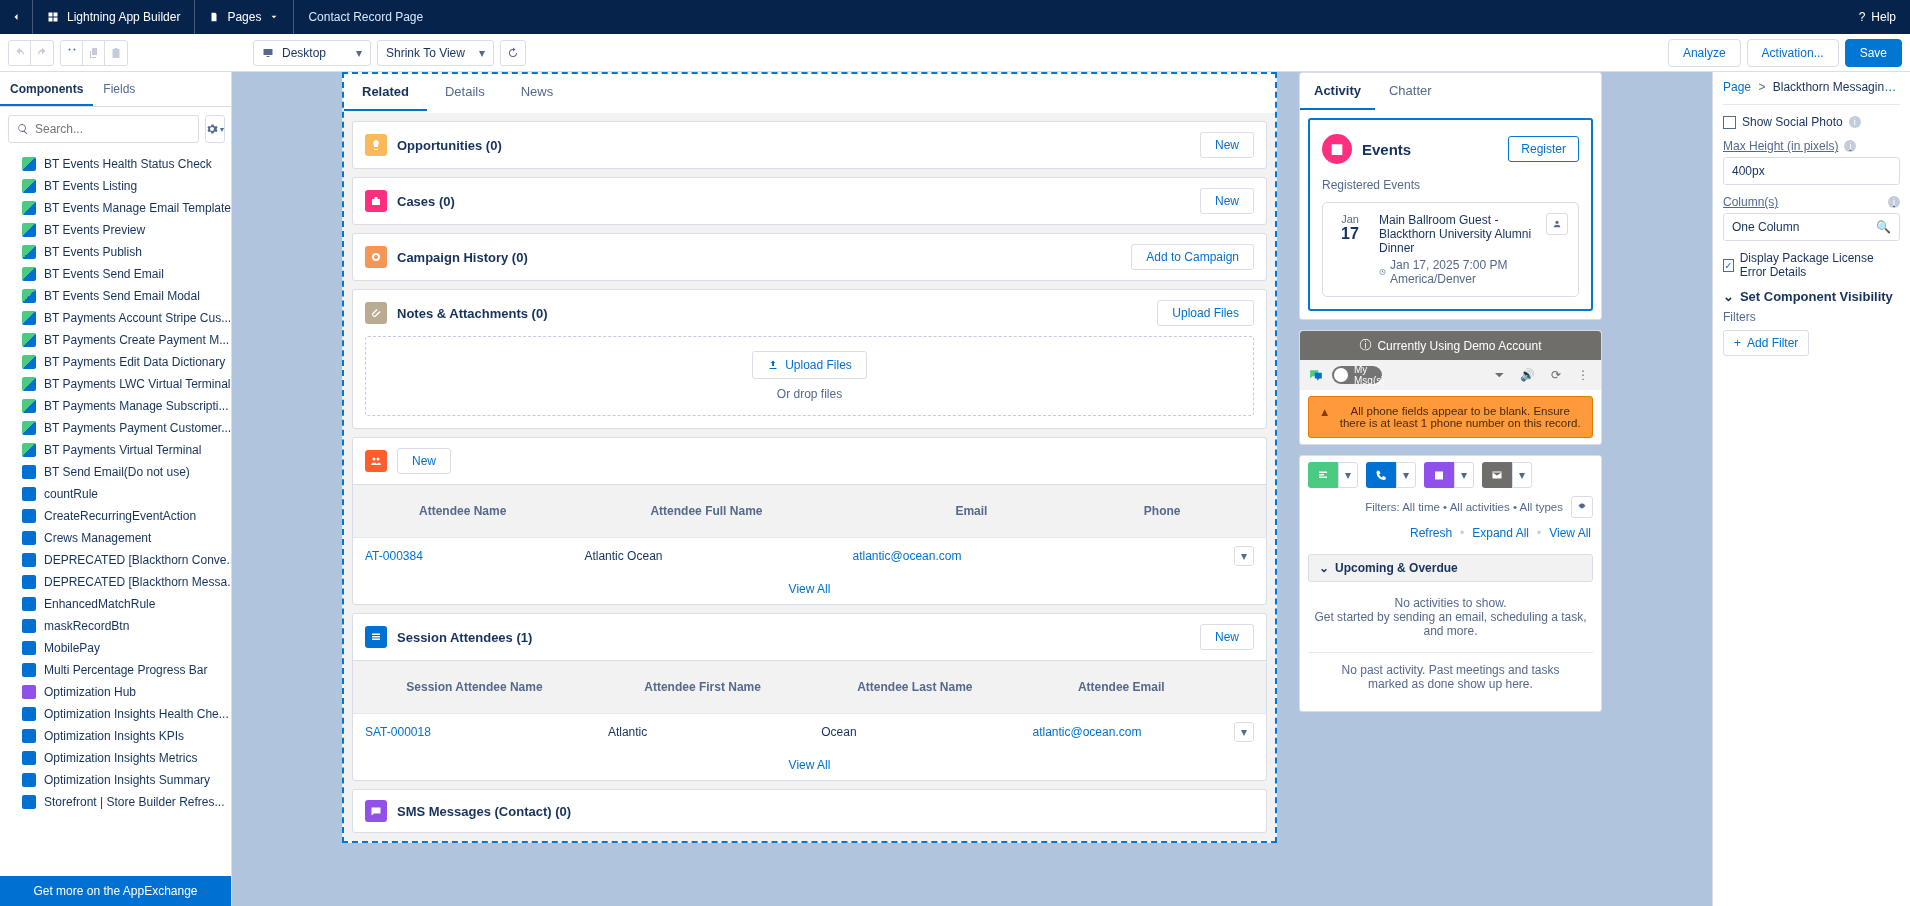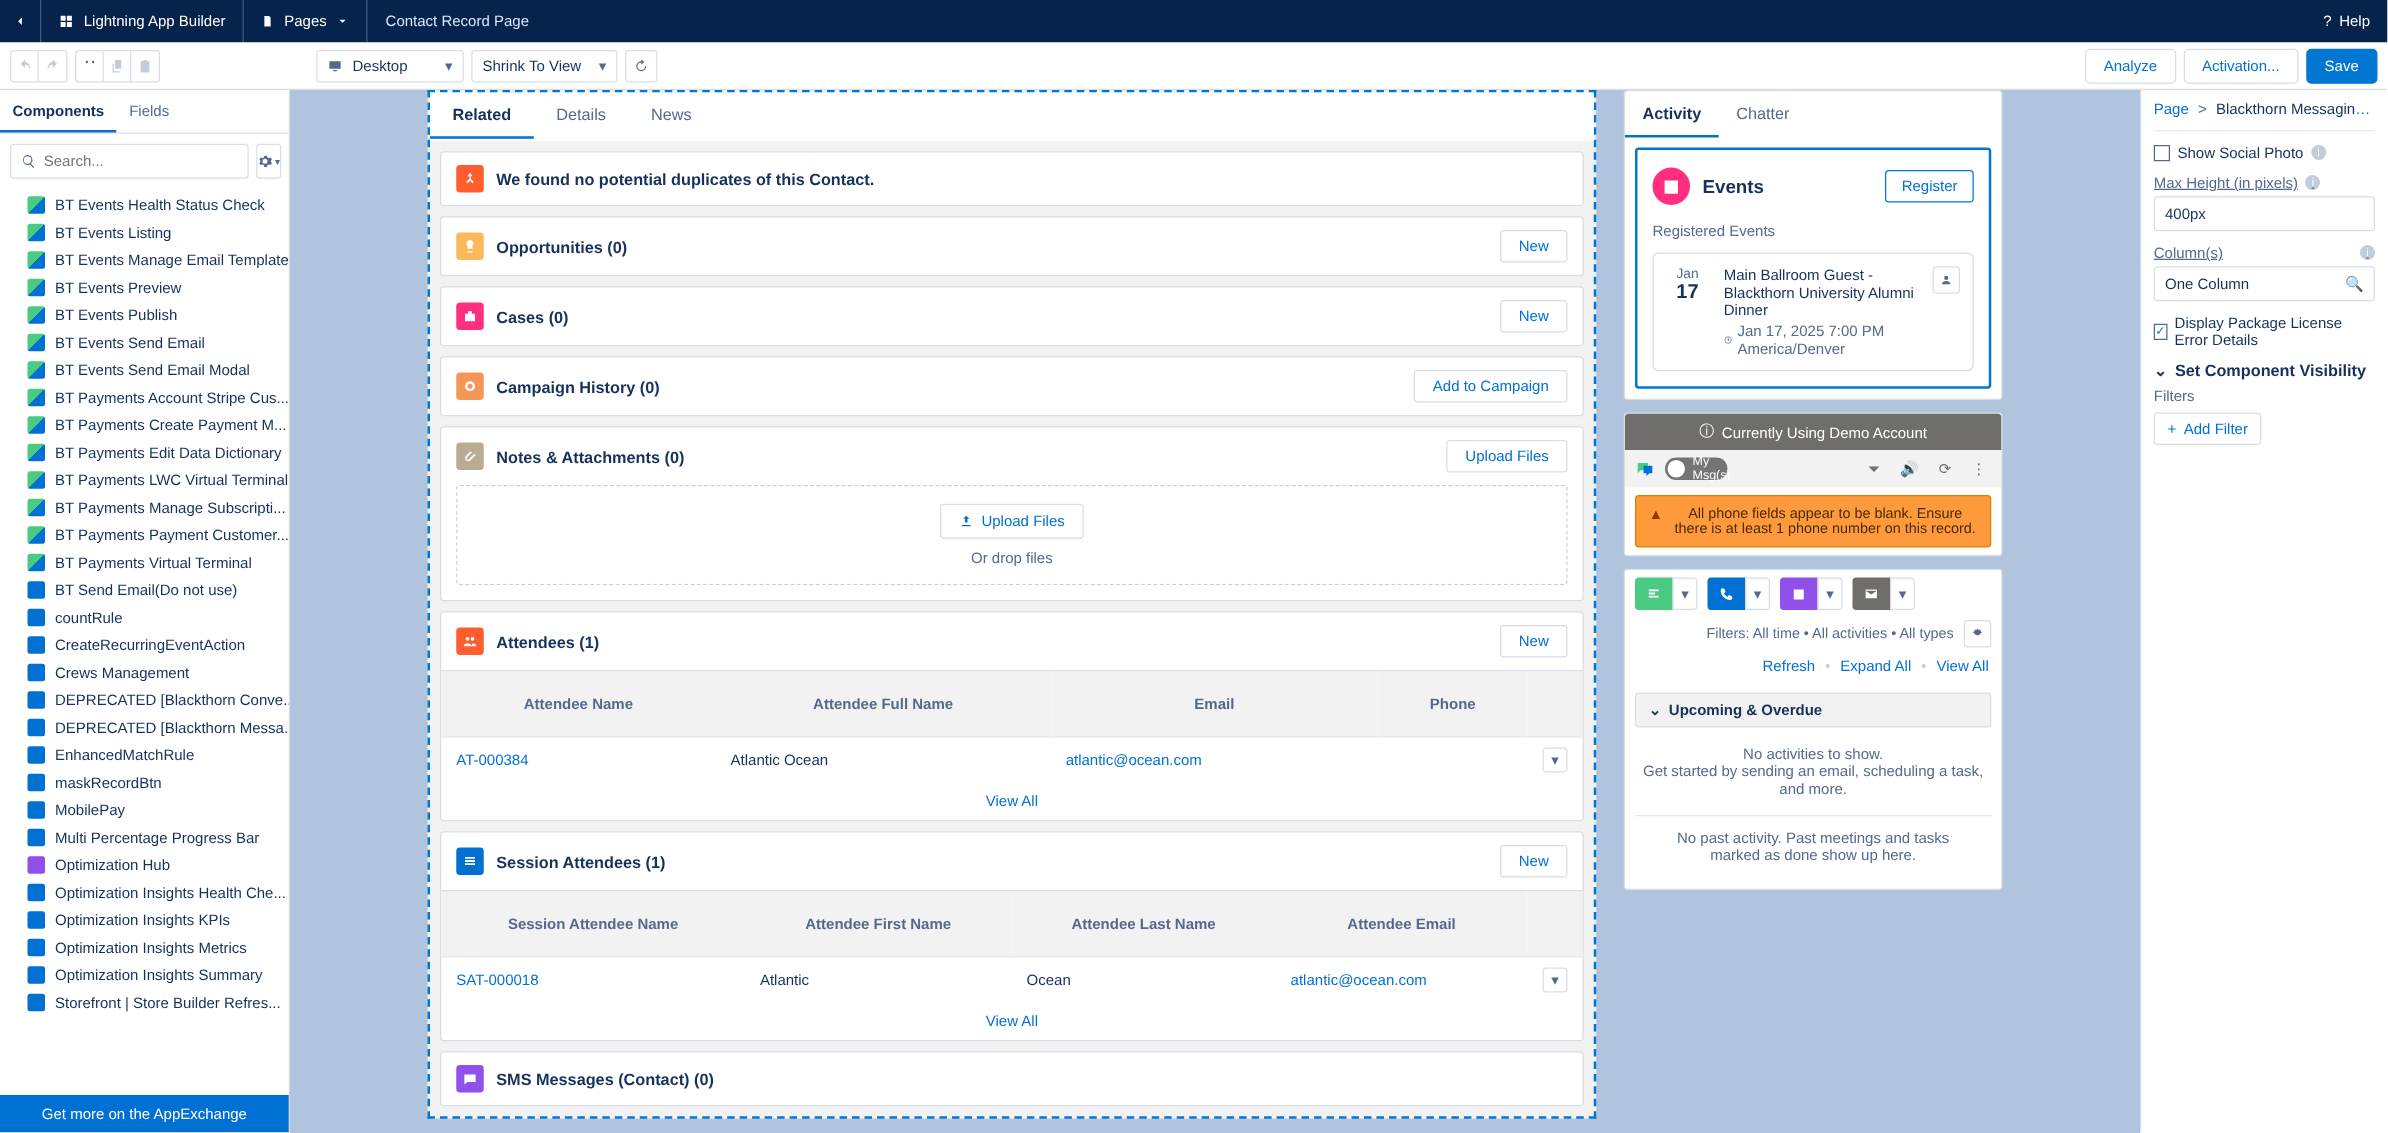--- a/index.html
+++ b/index.html
@@ -380,30 +380,20 @@
   <div class="canvas">
     <div class="canvas-inner">
 
       <div class="col-main">
         <div class="rec-tabs">
           <div class="rec-tab active">Related</div>
           <div class="rec-tab">Details</div>
           <div class="rec-tab">News</div>
         </div>
 
-        <div class="card">
-          <div class="card-header">
-            <div class="card-icon" style="background:#ff5d2d">
-                <svg width="12" height="12" viewBox="0 0 24 24">
-                  <path fill="currentColor" d="M12 2l4 6h-3v4l5 5-2 2-4-4-4 4-2-2 5-5V8H8z"></path>
-                </svg>
-              </div>
-            <div class="card-title">We found no potential duplicates of this Contact.</div>
-          </div>
-        </div>
 
         <div class="card">
           <div class="card-header">
             <div class="card-icon" style="background:#fcb95b">
                 <svg width="12" height="12" viewBox="0 0 24 24">
                   <path fill="currentColor" d="M12 2a6 6 0 00-4 10v4h8v-4a6 6 0 00-4-10zM8 20h8v2H8z"></path>
                 </svg>
               </div>
             <div class="card-title">Opportunities (0)</div>
             <button class="small-btn">New</button>
@@ -456,21 +446,20 @@
           </div>
         </div>
 
         <div class="card">
           <div class="card-header">
             <div class="card-icon" style="background:#ff5d2d">
                 <svg width="12" height="12" viewBox="0 0 24 24">
                   <path fill="currentColor" d="M8 11a3 3 0 100-6 3 3 0 000 6zm8 0a3 3 0 100-6 3 3 0 000 6zM2 20c0-3 3-5 6-5s6 2 6 5zm12 0c0-2 1-4 4-5 2 1 4 2 4 5z"></path>
                 </svg>
               </div>
-            <div class="card-title">Attendees (1)</div>
             <button class="small-btn">New</button>
           </div>
           <table class="tbl">
             <thead>
                 <tr>
               <th>Attendee Name</th>
               <th>Attendee Full Name</th>
               <th>Email</th>
               <th>Phone</th>
               <th style="width:30px"></th>

